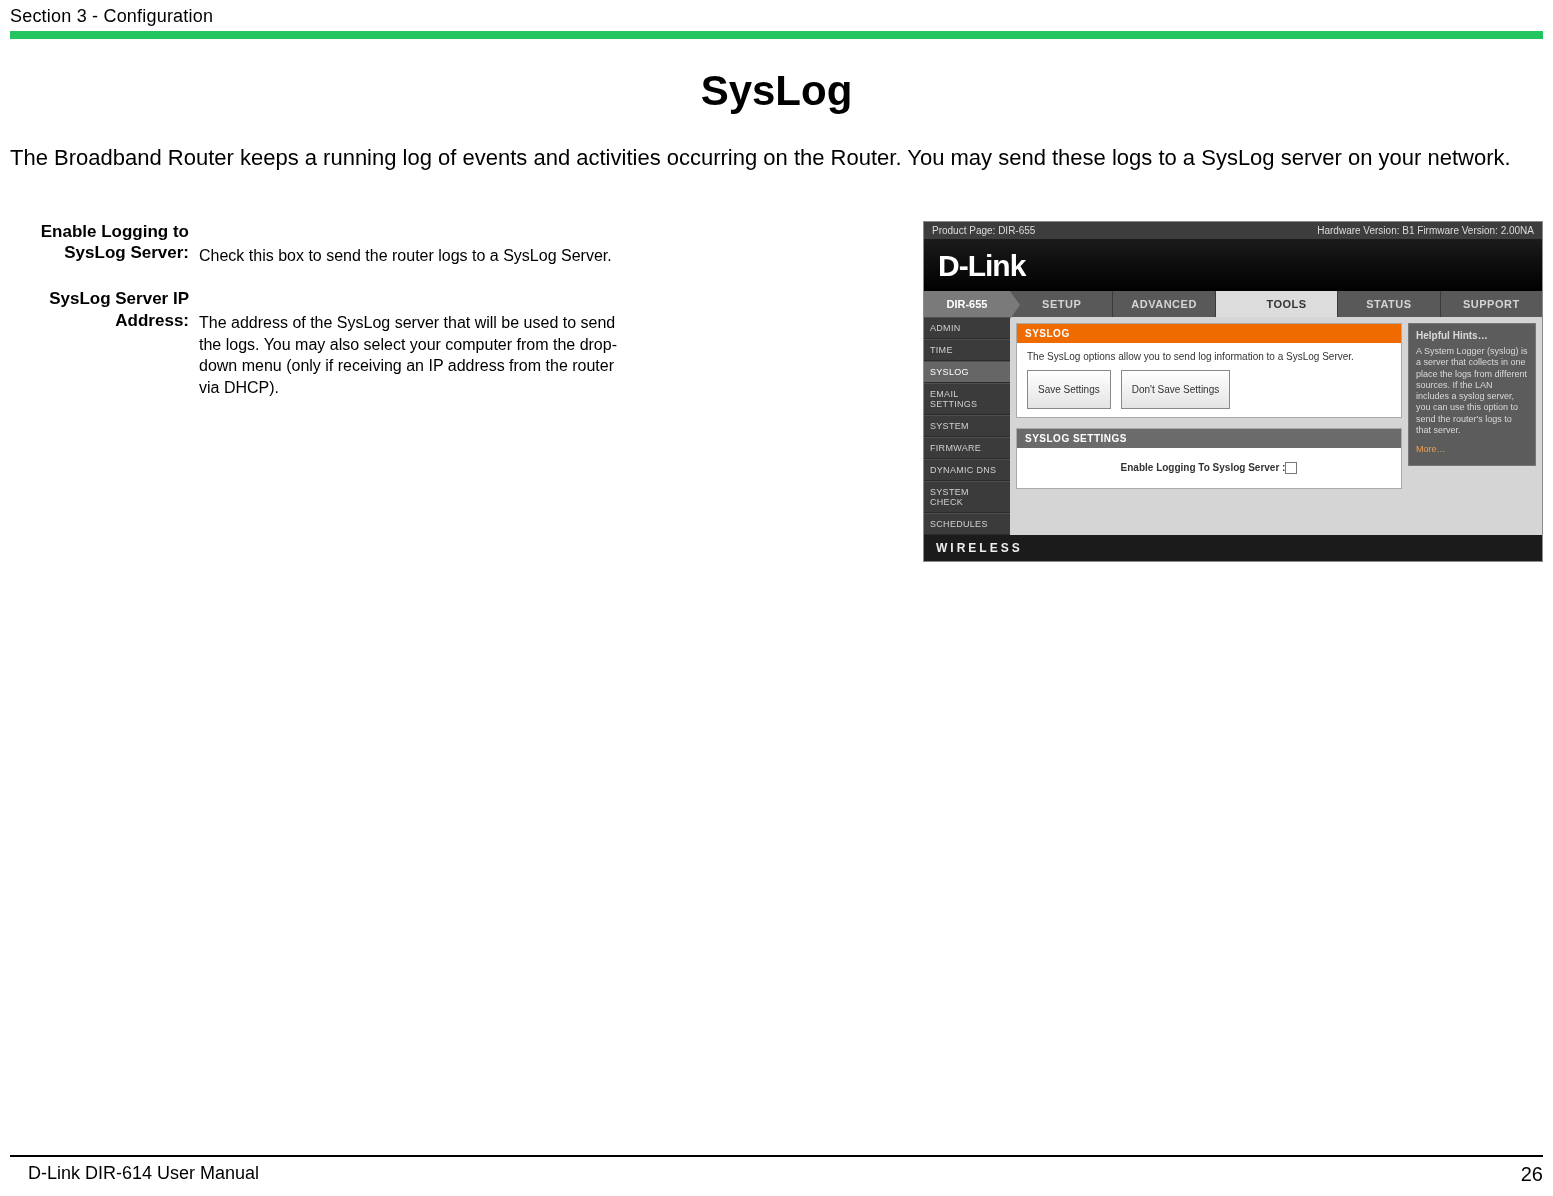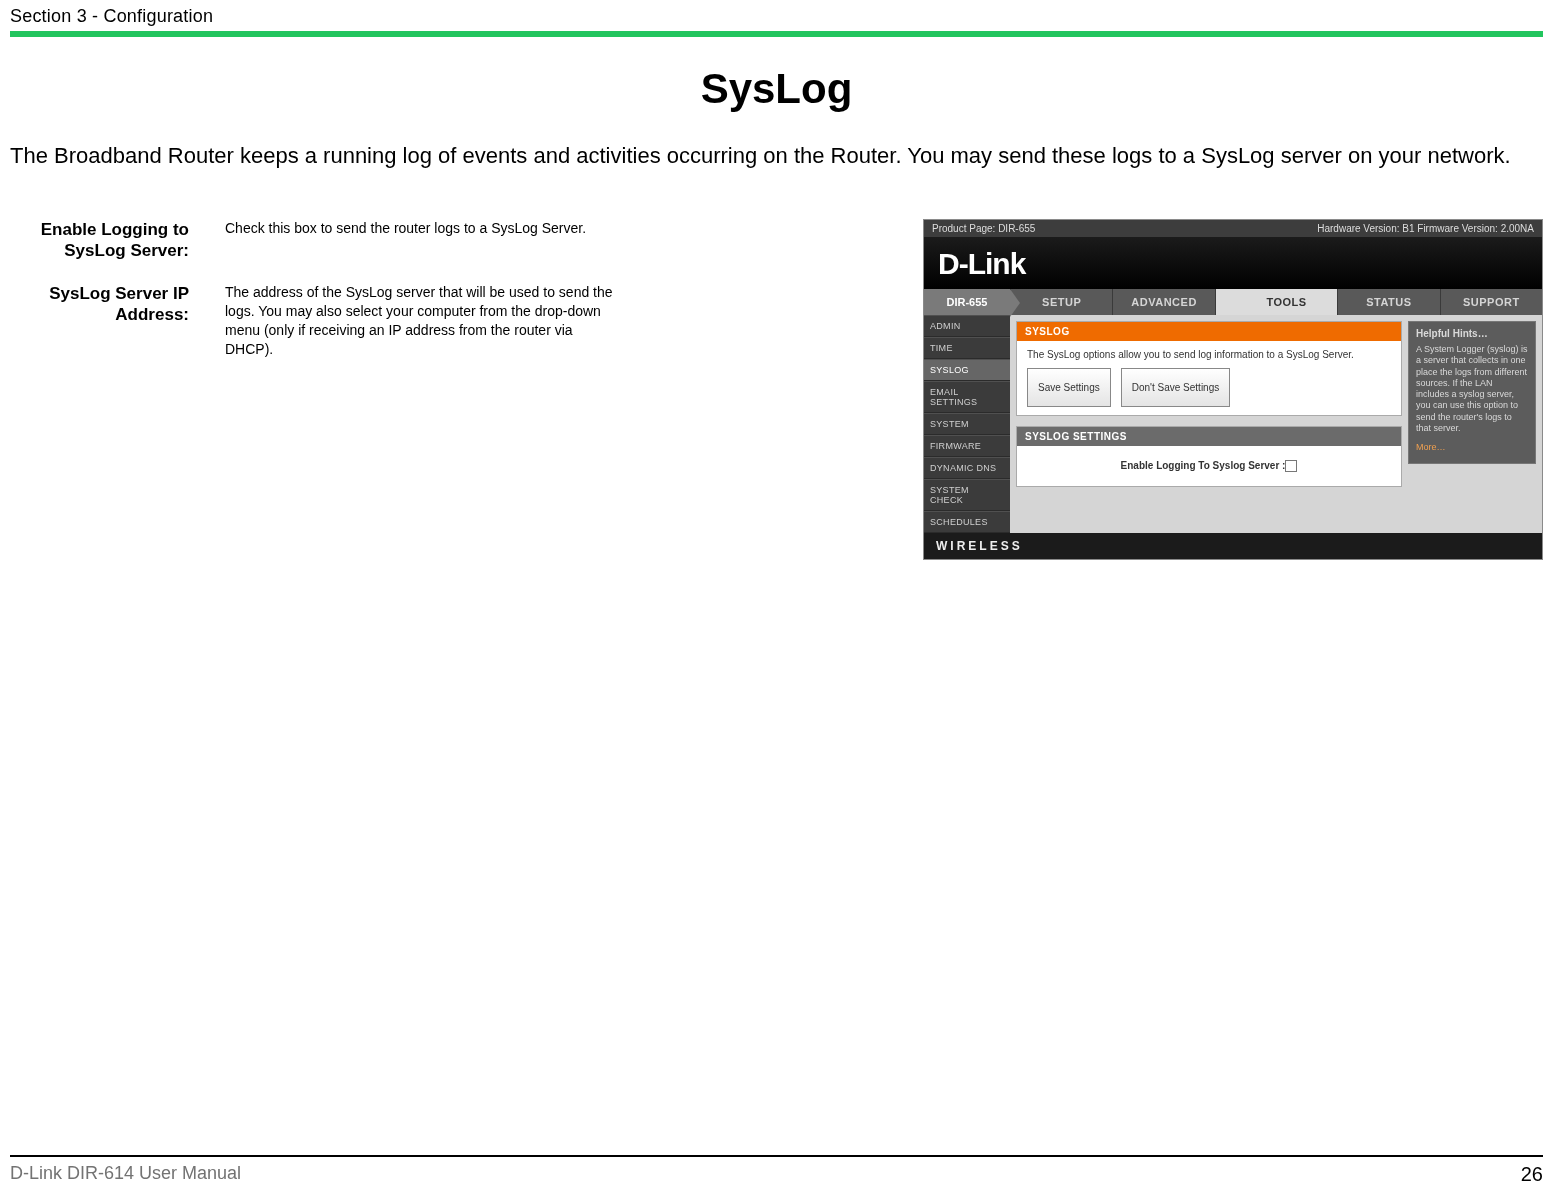--- a/index.html
+++ b/index.html
@@ -8,21 +8,21 @@
     background: #fff;
     color: #000;
     width: 1553px;
     height: 1196px;
     position: relative;
     padding: 0 10px;
   }
   .top-header {
     font-size: 18px;
     padding: 6px 0 4px 0;
-    border-bottom: 6px solid #22c55e;
+    border-bottom: 8px solid #22c55e;
     letter-spacing: 0.2px;
   }
   .page-title {
     text-align: center;
     font-size: 42px;
     font-weight: 600;
     color: #000;
     margin-top: 28px;
     margin-bottom: 28px;
   }
@@ -35,35 +35,35 @@
     display: flex;
     gap: 18px;
     align-items: flex-start;
   }
   .defs {
     flex: 0 0 610px;
   }
   .def-row {
     display: flex;
     margin-bottom: 22px;
-    gap: 26px;
   }
   .def-label {
     flex: 0 0 185px;
     font-weight: 700;
     font-size: 17px;
     text-align: right;
     padding-right: 6px;
     line-height: 1.25;
   }
   .def-text {
     flex: 1;
-    font-size: 14px;
+    font-size: 16px;
     line-height: 1.35;
     padding-left: 4px;
+    margin-top: 24px;
   }
   .shot-col {
     flex: 1;
     display: flex;
     justify-content: flex-end;
   }
   
   .shot {
     width: 620px;
     border: 1px solid #8a8a8a;
@@ -165,21 +165,21 @@
     background:#1b1b1b; color:#eee; font-size:12px;
     font-weight:800; letter-spacing:3px; padding:6px 12px;
   }
   
   .footer {
     position:absolute; bottom:10px; left:10px; right:10px;
     border-top:2px solid #000; padding-top:6px;
     display:flex; justify-content:space-between;
     font-size:18px; color:#000;
   }
-  .footer-left { color:#737373; }
+  .footer-left { color:#000000;margin-left:18px; }
   .page-num { font-size:20px; }
 </style>
 </head>
 <body>
 
 <div class="top-header">Section 3 - Configuration</div>
 
 <h1 class="page-title">SysLog</h1>
 
 <p class="intro">The Broadband Router keeps a running log of events and activities occurring on the Router. You may send these logs to a SysLog server on your network.</p>

